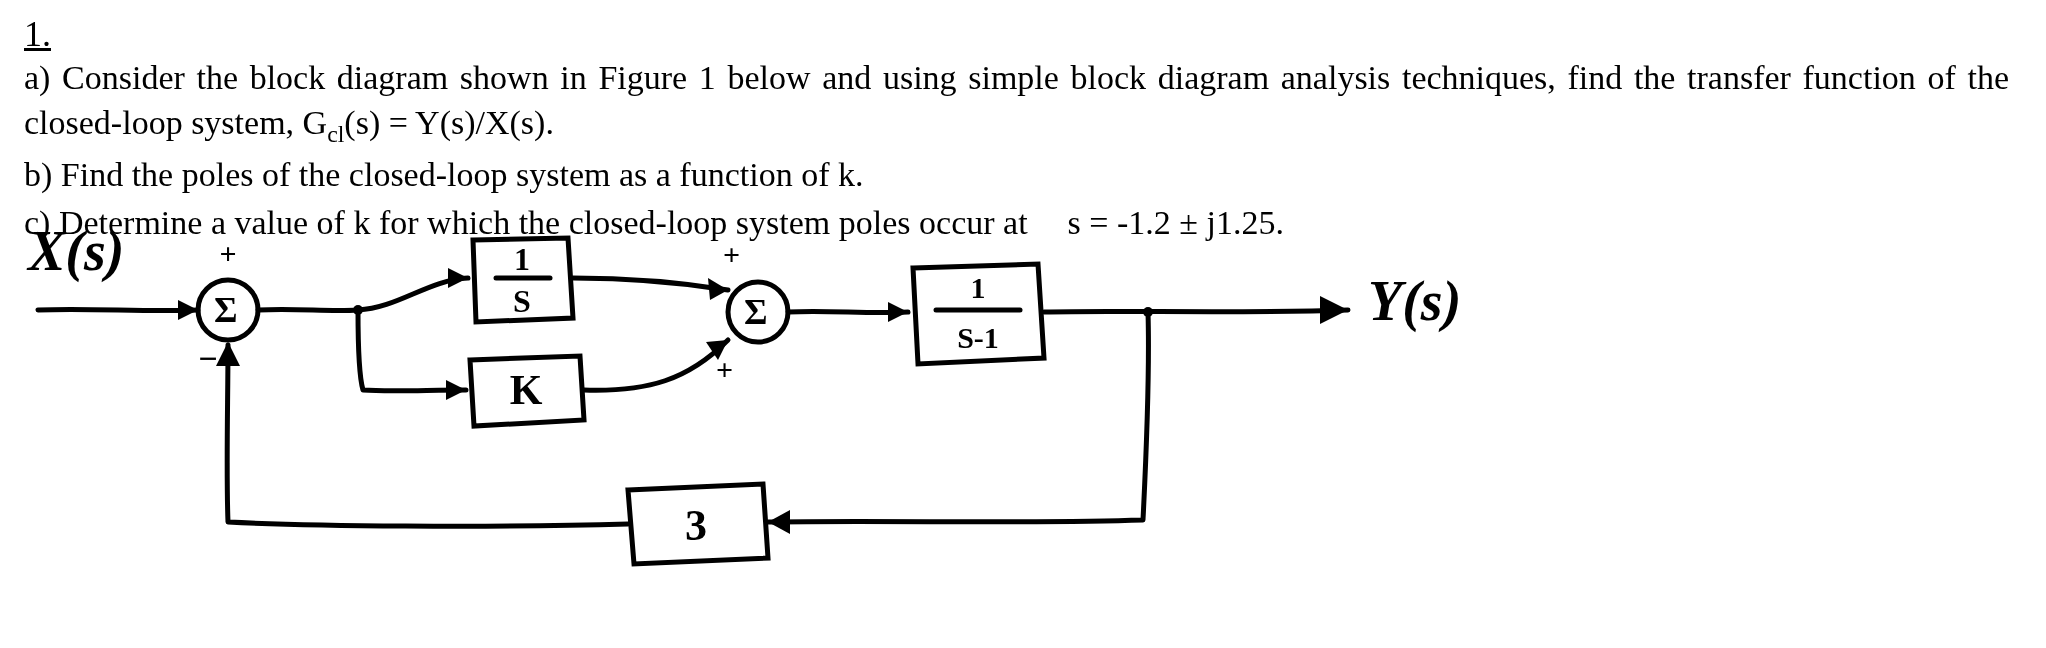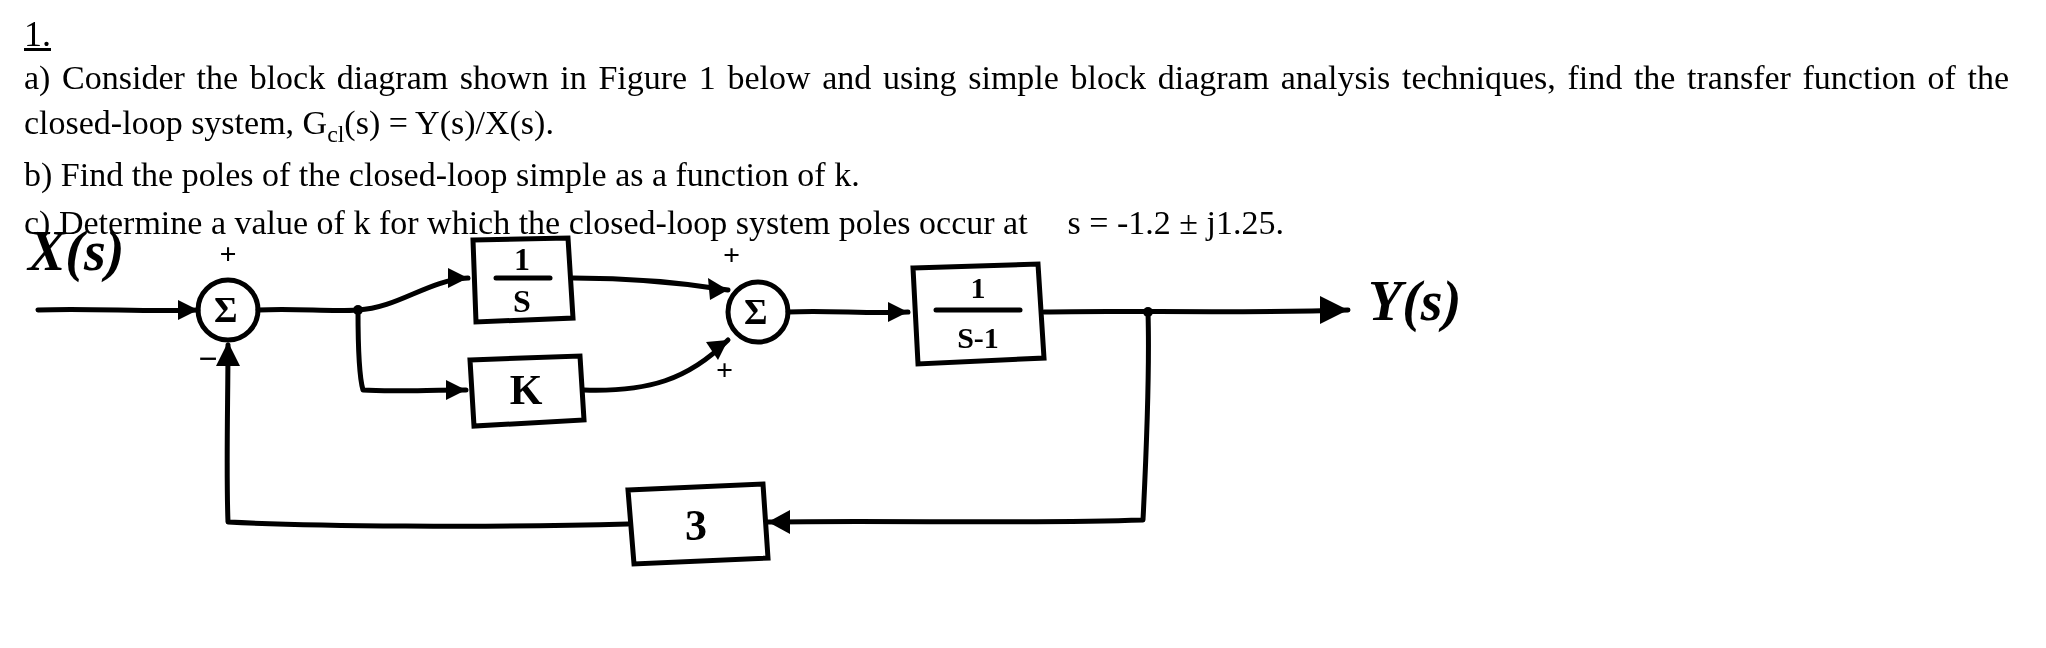--- a/index.html
+++ b/index.html
@@ -50,21 +50,21 @@
 </style>
 </head>
 <body>
 
 <div class="page">
   <div class="qnum">1.</div>
   <div class="prompt">
     <p class="just">
       <span>a) Consider the block diagram shown in Figure 1 below and using simple block diagram analysis techniques, find the transfer function of the closed-loop system, G</span><span class="sub">cl</span><span>(s) = Y(s)/X(s).</span>
     </p>
-    <p>b) Find the poles of the closed-loop simple as a function of k.</p>
+    <p>b) Find the poles of the closed-loop system as a function of k.</p>
     <p>
       <span>c) Determine a value of k for which the closed-loop system poles occur at</span><span class="gap"></span><span>s = -1.2 ± j1.25.</span>
     </p>
   </div>
 
   <div class="diagram">
     <svg viewBox="0 0 1650 400">
 
       <text class="hand hand-ital" x="0" y="50" font-size="56">X(s)</text>
 

